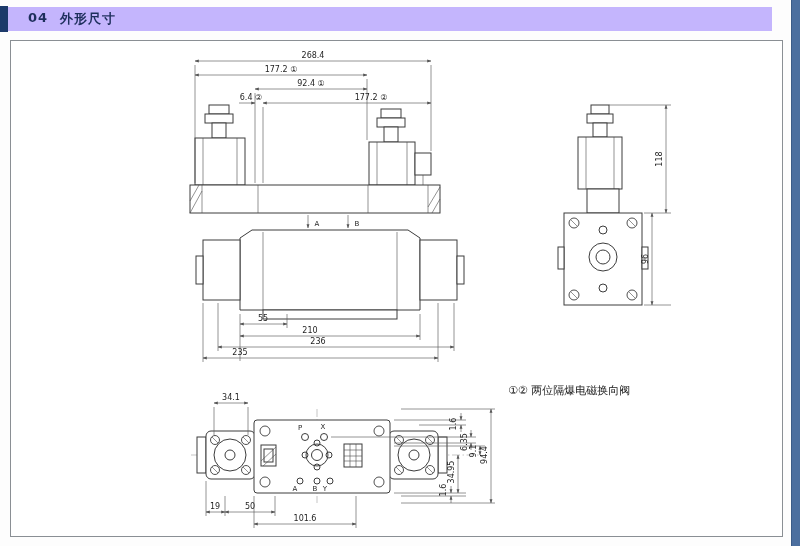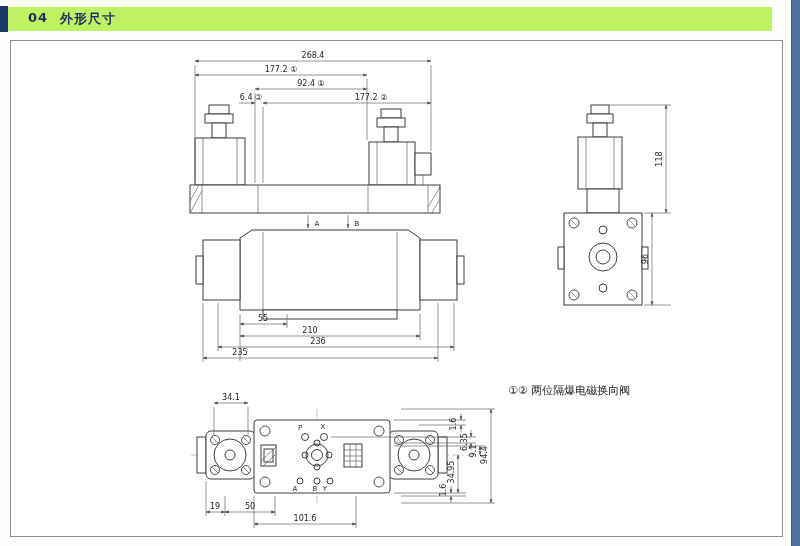--- a/index.html
+++ b/index.html
@@ -3,21 +3,21 @@
 <meta charset="utf-8">
 <style>
   * { margin:0; padding:0; box-sizing:border-box; }
   html,body { width:800px; height:546px; }
   body {
     position:relative; background:#fdfdfd; overflow:hidden;
     font-family:"DejaVu Sans", sans-serif;
   }
   .header-band {
     position:absolute; left:0; top:7px; width:772px; height:24px;
-    background:#bef264; display:flex; align-items:center;
+    background:#c4b5fd; display:flex; align-items:center;
   }
   .accent {
     position:absolute; left:0; top:-1px; width:8px; height:26px; background:#1c3a6a;
   }
   .header-text {
     margin-left:28px; font-size:13px; font-weight:bold; color:#1e2f5c;
     letter-spacing:1px; display:flex; gap:12px;
   }
   .edge-bar {
     position:absolute; right:0; top:0; width:9px; height:546px; background:#4c6f9f;

